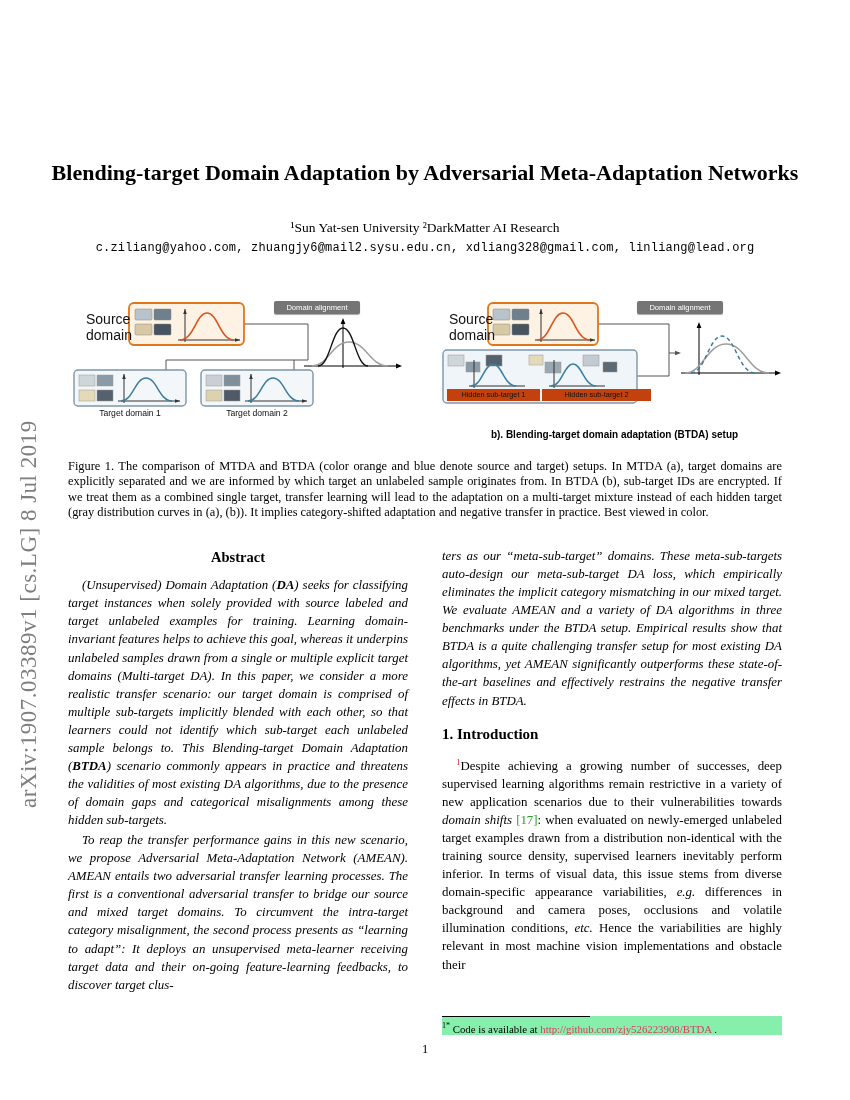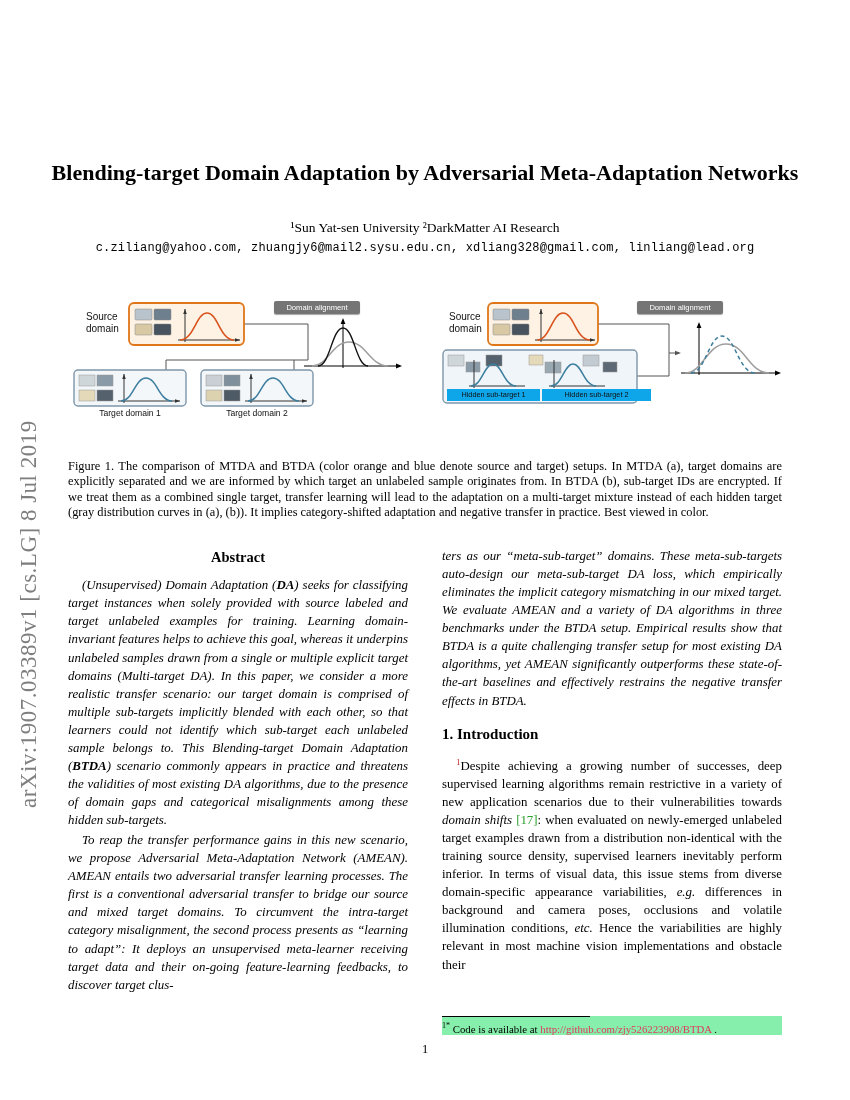--- a/index.html
+++ b/index.html
@@ -15,31 +15,31 @@
   .affil{position:absolute;top:220px;left:0;width:100%;text-align:center;font-size:13.5px;}
   .emails{position:absolute;top:241px;left:0;width:100%;text-align:center;font-size:12px;
     font-family:"Liberation Mono",monospace;letter-spacing:.2px;}
 
   
   .figure{position:absolute;top:298px;left:66px;width:722px;height:158px;font-family:"Liberation Sans",sans-serif;}
   .panel{position:absolute;top:0;height:152px;}
   .panel-a{left:0;width:340px;}
   .panel-b{left:375px;width:347px;}
   .psvg{position:absolute;left:0;top:0;}
-  .src-label{position:absolute;font-size:10px;line-height:1.15;white-space:pre-line;color:#111;}
+  .src-label{position:absolute;font-size:14px;line-height:1.15;white-space:pre-line;color:#111;}
   .panel-a .src-label{left:20px;top:13px;}
   .panel-b .src-label{left:8px;top:13px;}
   .badge{position:absolute;top:3px;height:13px;background:#757575;color:#fff;font-size:7.6px;
     line-height:13px;text-align:center;border-radius:2px;box-shadow:0 1px 1px rgba(0,0,0,.35);}
   .panel-a .badge{left:208px;width:86px;}
   .panel-b .badge{left:196px;width:86px;}
   .tlabel{position:absolute;font-size:8.6px;text-align:center;color:#111;}
   .panel-a .t1{left:8px;top:110px;width:112px;}
   .panel-a .t2{left:135px;top:110px;width:112px;}
-  .strip{position:absolute;height:12px;background:#0ea5e9;font-size:7.3px;line-height:12px;text-align:center;color:#111;}
+  .strip{position:absolute;height:12px;background:#c2410c;font-size:7.3px;line-height:12px;text-align:center;color:#111;}
   .panel-b .t1{left:6px;top:91px;width:93px;}
   .panel-b .t2{left:101px;top:91px;width:109px;}
   .pcaption{position:absolute;top:131px;left:0;width:100%;text-align:center;font-weight:bold;font-size:10px;}
 
   .figcaption{position:absolute;top:459px;left:68px;width:714px;font-size:12.4px;line-height:1.24;text-align:justify;}
 
   
   .col{position:absolute;top:547px;width:340px;font-size:12.9px;line-height:1.40;text-align:justify;}
   .col-left{left:68px;}
   .col-right{left:442px;}
@@ -174,20 +174,21 @@
           <polygon points="258,24 255.6,30 260.4,30" fill="#000"></polygon>
           <path d="M244 75 C262 75 266 46 285 46 C304 46 308 75 328 75" stroke="#9e9e9e" stroke-width="1.5" fill="none"></path>
           <path d="M250 75 C264 75 268 38 281 38 C294 38 298 75 314 75" stroke="#3c7d9e" stroke-width="1.5" stroke-dasharray="4 3" fill="none"></path>
         </g>
       </svg>
       <div class="src-label">Source
 domain</div>
       <div class="badge">Domain alignment</div>
       <div class="strip t1">Hidden sub-target 1</div>
       <div class="strip t2">Hidden sub-target 2</div>
+      <div class="pcaption">b). Blending-target domain adaptation (BTDA) setup</div>
     </div>
   </div>
 
   <div class="figcaption">Figure 1. The comparison of MTDA and BTDA (color orange and blue denote source and target) setups. In MTDA (a), target domains are explicitly separated and we are informed by which target an unlabeled sample originates from. In BTDA (b), sub-target IDs are encrypted. If we treat them as a combined single target, transfer learning will lead to the adaptation on a multi-target mixture instead of each hidden target (gray distribution curves in (a), (b)). It implies category-shifted adaptation and negative transfer in practice. Best viewed in color.</div>
 
   <div class="col col-left">
     <div class="abs-heading">Abstract</div>
     <p class="abs-p"><span>(Unsupervised) Domain Adaptation (</span><span class="bi">DA</span><span>) seeks for classifying target instances when solely provided with source labeled and target unlabeled examples for training. Learning domain-invariant features helps to achieve this goal, whereas it underpins unlabeled samples drawn from a single or multiple explicit target domains (Multi-target DA). In this paper, we consider a more realistic transfer scenario: our target domain is comprised of multiple sub-targets implicitly blended with each other, so that learners could not identify which sub-target each unlabeled sample belongs to. This Blending-target Domain Adaptation (</span><span class="bi">BTDA</span><span>) scenario commonly appears in practice and threatens the validities of most existing DA algorithms, due to the presence of domain gaps and categorical misalignments among these hidden sub-targets.</span></p>
     <p class="abs-p">To reap the transfer performance gains in this new scenario, we propose Adversarial Meta-Adaptation Network (AMEAN). AMEAN entails two adversarial transfer learning processes. The first is a conventional adversarial transfer to bridge our source and mixed target domains. To circumvent the intra-target category misalignment, the second process presents as “learning to adapt”: It deploys an unsupervised meta-learner receiving target data and their on-going feature-learning feedbacks, to discover target clus-</p>
   </div>

